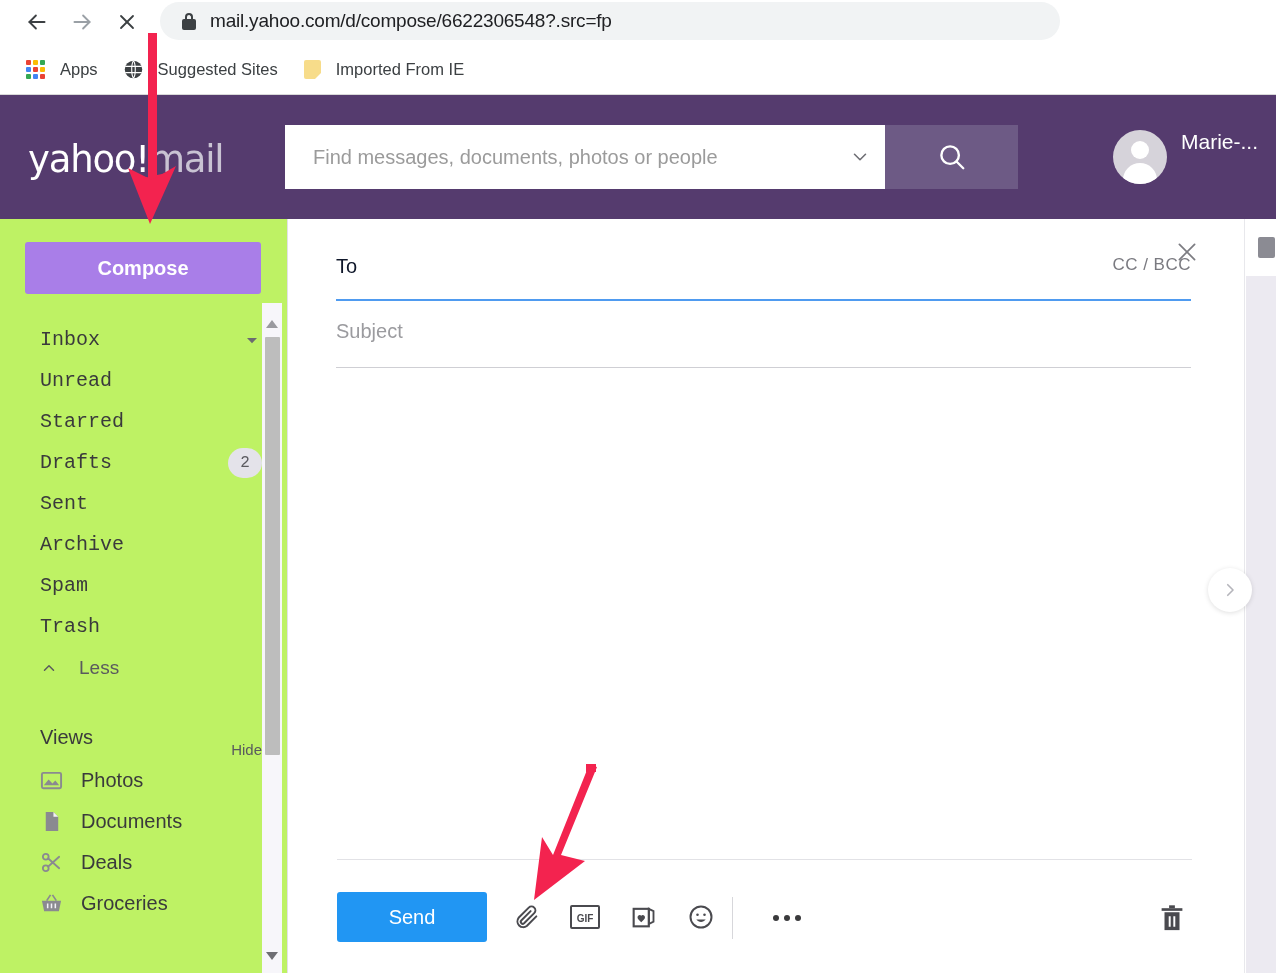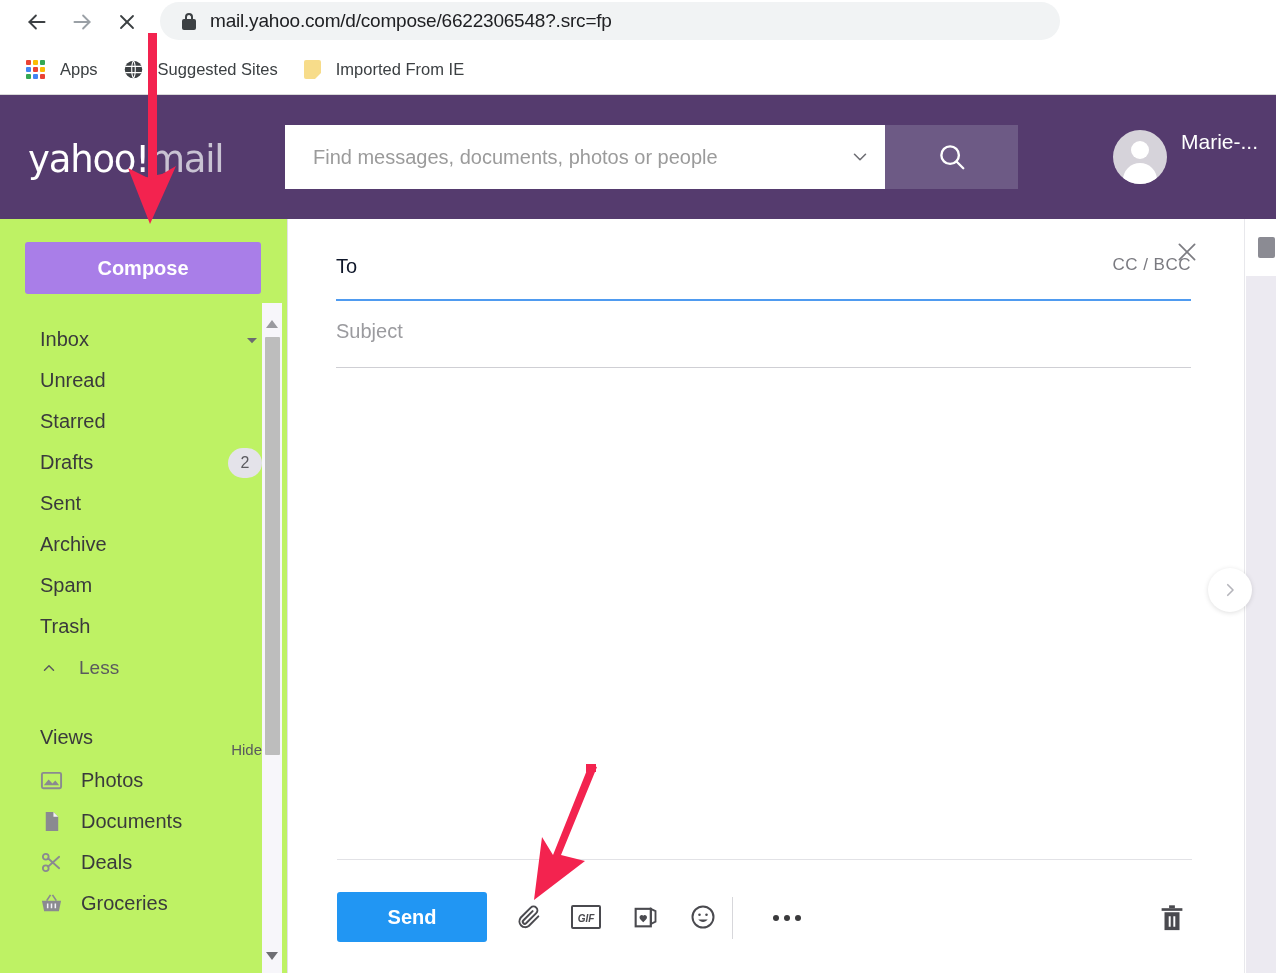--- a/index.html
+++ b/index.html
@@ -139,21 +139,21 @@
   }
   .compose-btn {
     position: absolute; left: 25px; top: 23px; width: 236px; height: 52px;
     background: #a97ee8; border-radius: 3px;
     display: flex; align-items: center; justify-content: center;
     color: #ffffff; font-size: 20px; font-weight: bold;
   }
   .folder-list { position: absolute; left: 0; top: 100px; width: 288px; }
   .folder-item {
     height: 41px; display: flex; align-items: center;
-    padding: 0 26px 0 40px; font-size: 20px; color: #3a3a3c;
+    padding: 0 26px 0 40px; font-size: 20px; color: #3a3a3c; font-family: Liberation Mono, monospace;
   }
   .folder-label { flex: 1; }
   .folder-caret { display: flex; align-items: center; }
   .badge {
     min-width: 34px; height: 30px; padding: 0 9px; border-radius: 15px;
     background: #e4e3ea; color: #5b5b60; font-size: 16px;
     display: flex; align-items: center; justify-content: center;
   }
   .less-item {
     height: 41px; display: flex; align-items: center; gap: 21px;
@@ -217,29 +217,29 @@
     background: #e2e2e6;
   }
   .compose-footer {
     position: absolute; left: 0; bottom: 0; width: 956px; height: 112px;
     display: flex; align-items: center;
   }
   .send-btn {
     position: absolute; left: 48px; top: 31px; width: 150px; height: 50px;
     background: #2196f3; border-radius: 3px;
     display: flex; align-items: center; justify-content: center;
-    color: #ffffff; font-size: 20px; font-weight: bold;
+    color: #ffffff; font-size: 20px; font-weight: normal;
   }
   .tool-icons {
     position: absolute; left: 222px; top: 31px; height: 50px;
     display: flex; align-items: center; gap: 26px;
   }
   .tool-btn {
     width: 32px; height: 32px; display: flex;
-    align-items: center; justify-content: flex-end; font-style: italic;
+    align-items: center; justify-content: center;
   }
   .tool-div {
     position: absolute; left: 443px; top: 36px;
     width: 1px; height: 42px; background: #d7d7db;
   }
   .more-btn {
     position: absolute; left: 478px; top: 40px; width: 40px; height: 34px;
     display: flex; align-items: center; justify-content: center; gap: 5px;
   }
   .more-btn i { width: 6px; height: 6px; border-radius: 50%; background: #3a3a3c; display: block; }

